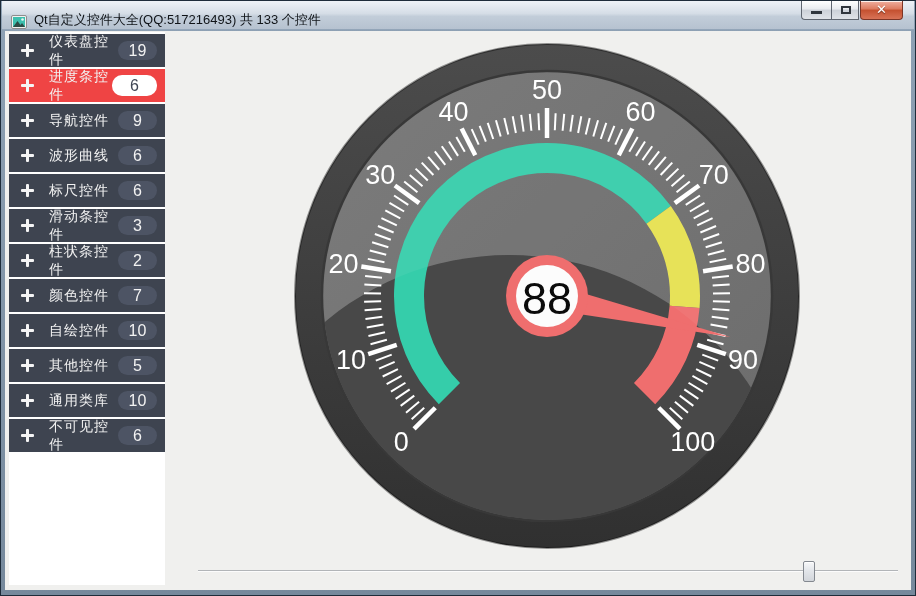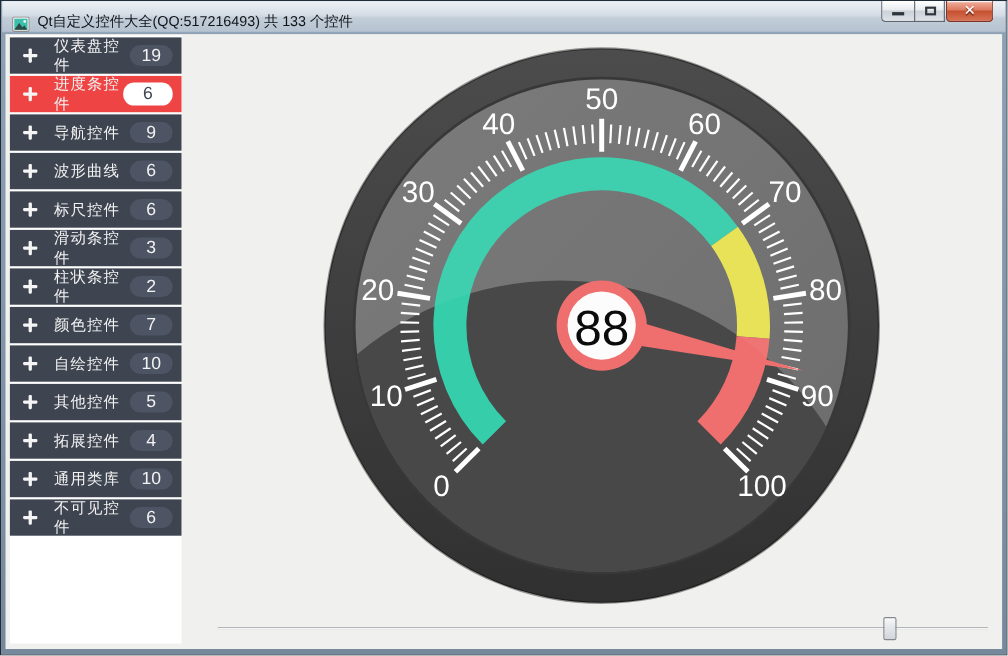--- a/index.html
+++ b/index.html
@@ -155,25 +155,20 @@
         </div>
         <div class="side-item">
           <span class="plus-icon"></span>
           <span class="side-label">自绘控件</span>
           <span class="count-badge">10</span>
         </div>
         <div class="side-item">
           <span class="plus-icon"></span>
           <span class="side-label">其他控件</span>
           <span class="count-badge">5</span>
-        </div>
-        <div class="side-item">
-          <span class="plus-icon"></span>
-          <span class="side-label">拓展控件</span>
-          <span class="count-badge">4</span>
         </div>
         <div class="side-item">
           <span class="plus-icon"></span>
           <span class="side-label">通用类库</span>
           <span class="count-badge">10</span>
         </div>
         <div class="side-item">
           <span class="plus-icon"></span>
           <span class="side-label">不可见控件</span>
           <span class="count-badge">6</span>

